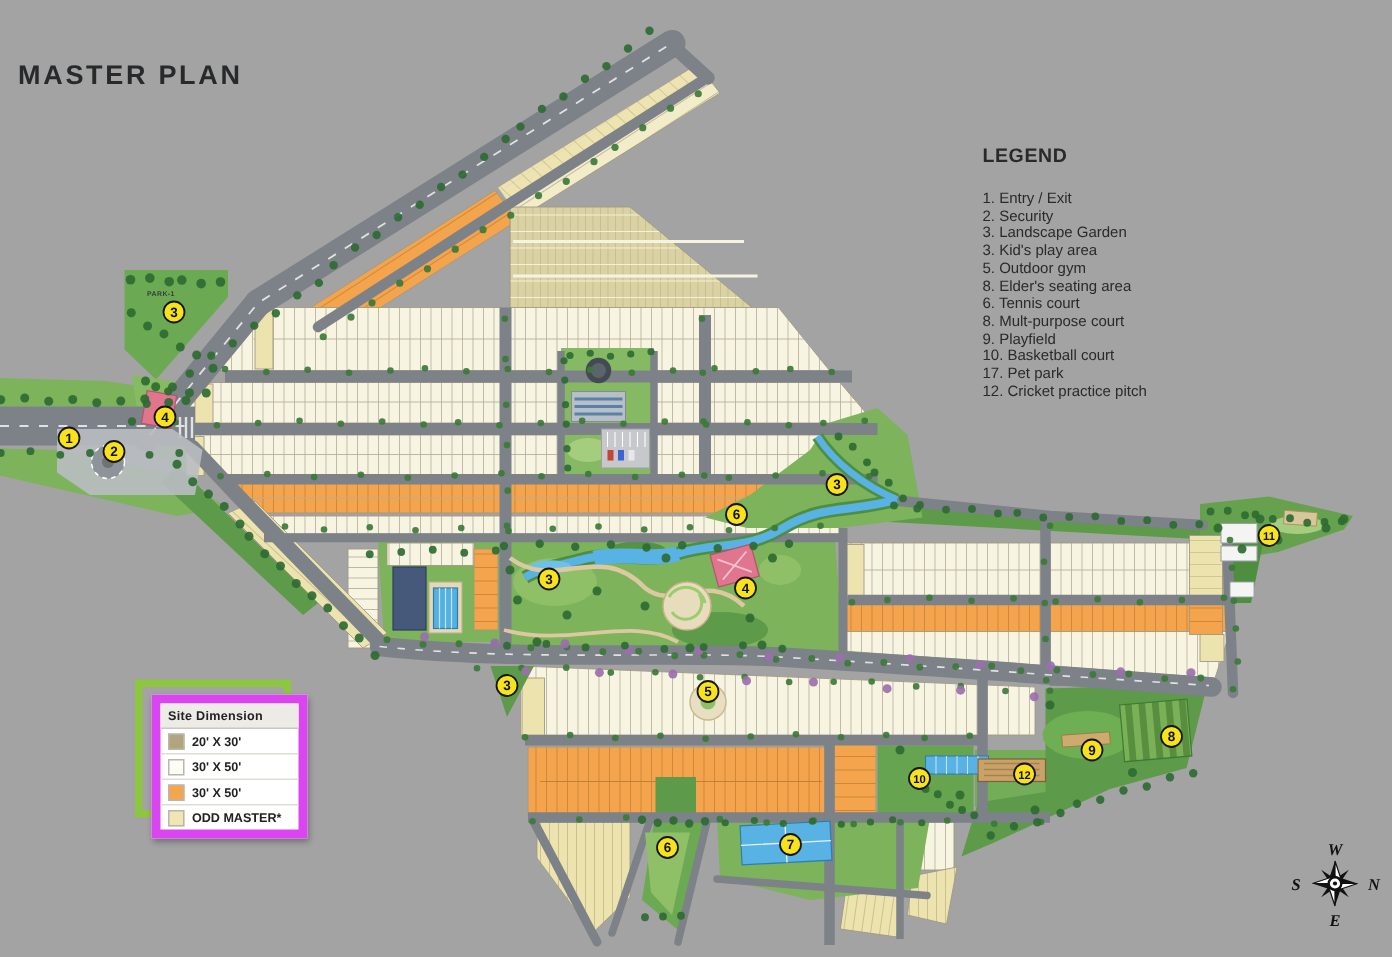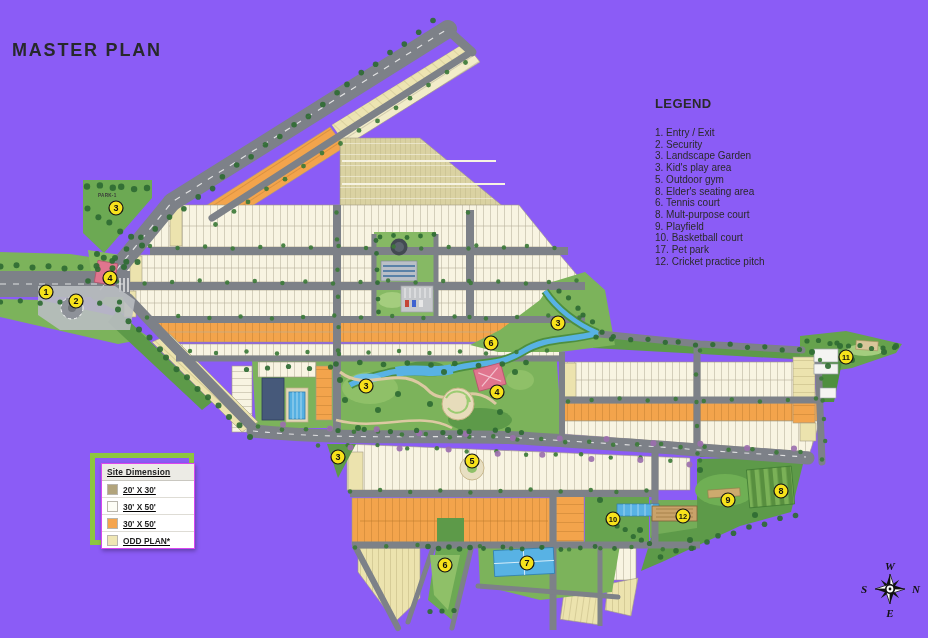--- a/index.html
+++ b/index.html
@@ -1,29 +1,29 @@
 <!DOCTYPE html>
 <html><head>
 <meta charset="utf-8">
 <style>
   html,body{margin:0;padding:0;background:#e8e8e8;}
-  .stage{position:relative;width:928px;height:638px;background:#8b5cf6;overflow:hidden;
+  .stage{position:relative;width:928px;height:638px;background:#a3a3a3;overflow:hidden;
          font-family:"Liberation Sans",sans-serif;}
   .title{position:absolute;left:12px;top:40px;font-size:18px;font-weight:600;
          letter-spacing:1.8px;color:#27292b;}
   .legend{position:absolute;left:655px;top:96px;color:#2a2a2a;width:160px;}
   .legend .lg-title{font-size:13px;font-weight:700;letter-spacing:.4px;margin-bottom:16px;}
   .legend .lg-item{font-size:10px;line-height:11.7px;}
   .sitebox{position:absolute;left:90px;top:453px;width:104px;height:92px;}
   .sitebox .frame{position:absolute;left:0;top:0;width:94px;height:82px;border:5px solid #8dc63f;}
   .sitebox .card{position:absolute;left:11px;top:10px;width:92px;background:#fff;
-                 box-shadow:1px 2px 4px rgba(0,0,0,.3);border:1px solid #d946ef;text-decoration:underline;}
+                 box-shadow:1px 2px 4px rgba(0,0,0,.3);border:6px solid #d946ef;}
   .sitebox .hd{background:#ecebe5;font-weight:700;font-size:8.4px;padding:3px 5px;
                color:#222;border-bottom:1px solid #c9c7c0;letter-spacing:.2px;}
-  .sitebox .row{display:flex;align-items:flex-end;gap:5px;padding:2.5px 5px;
+  .sitebox .row{display:flex;align-items:center;gap:5px;padding:2.5px 5px;
                 border-bottom:1px solid #dedcd5;font-weight:700;font-size:8.4px;color:#222;}
   .sitebox .row:last-child{border-bottom:none;}
   .sitebox .sw{width:9px;height:9px;border:1px solid #b9b6ac;flex:0 0 auto;}
   svg text{user-select:none;}
 </style>
 </head>
 <body>
 
 <div class="stage">
 
@@ -784,19 +784,19 @@
           <div class="row">
             <span class="sw" style="background: rgb(253, 253, 246);"></span>
             <span>30' X 50'</span>
           </div>
           <div class="row">
             <span class="sw" style="background: rgb(245, 165, 78);"></span>
             <span>30' X 50'</span>
           </div>
           <div class="row">
             <span class="sw" style="background: rgb(239, 230, 180);"></span>
-            <span>ODD PLAN*</span>
+            <span>ODD MASTER*</span>
           </div>
         </div>
     </div>
   </div>
 
 </div>
 
 </body></html>

